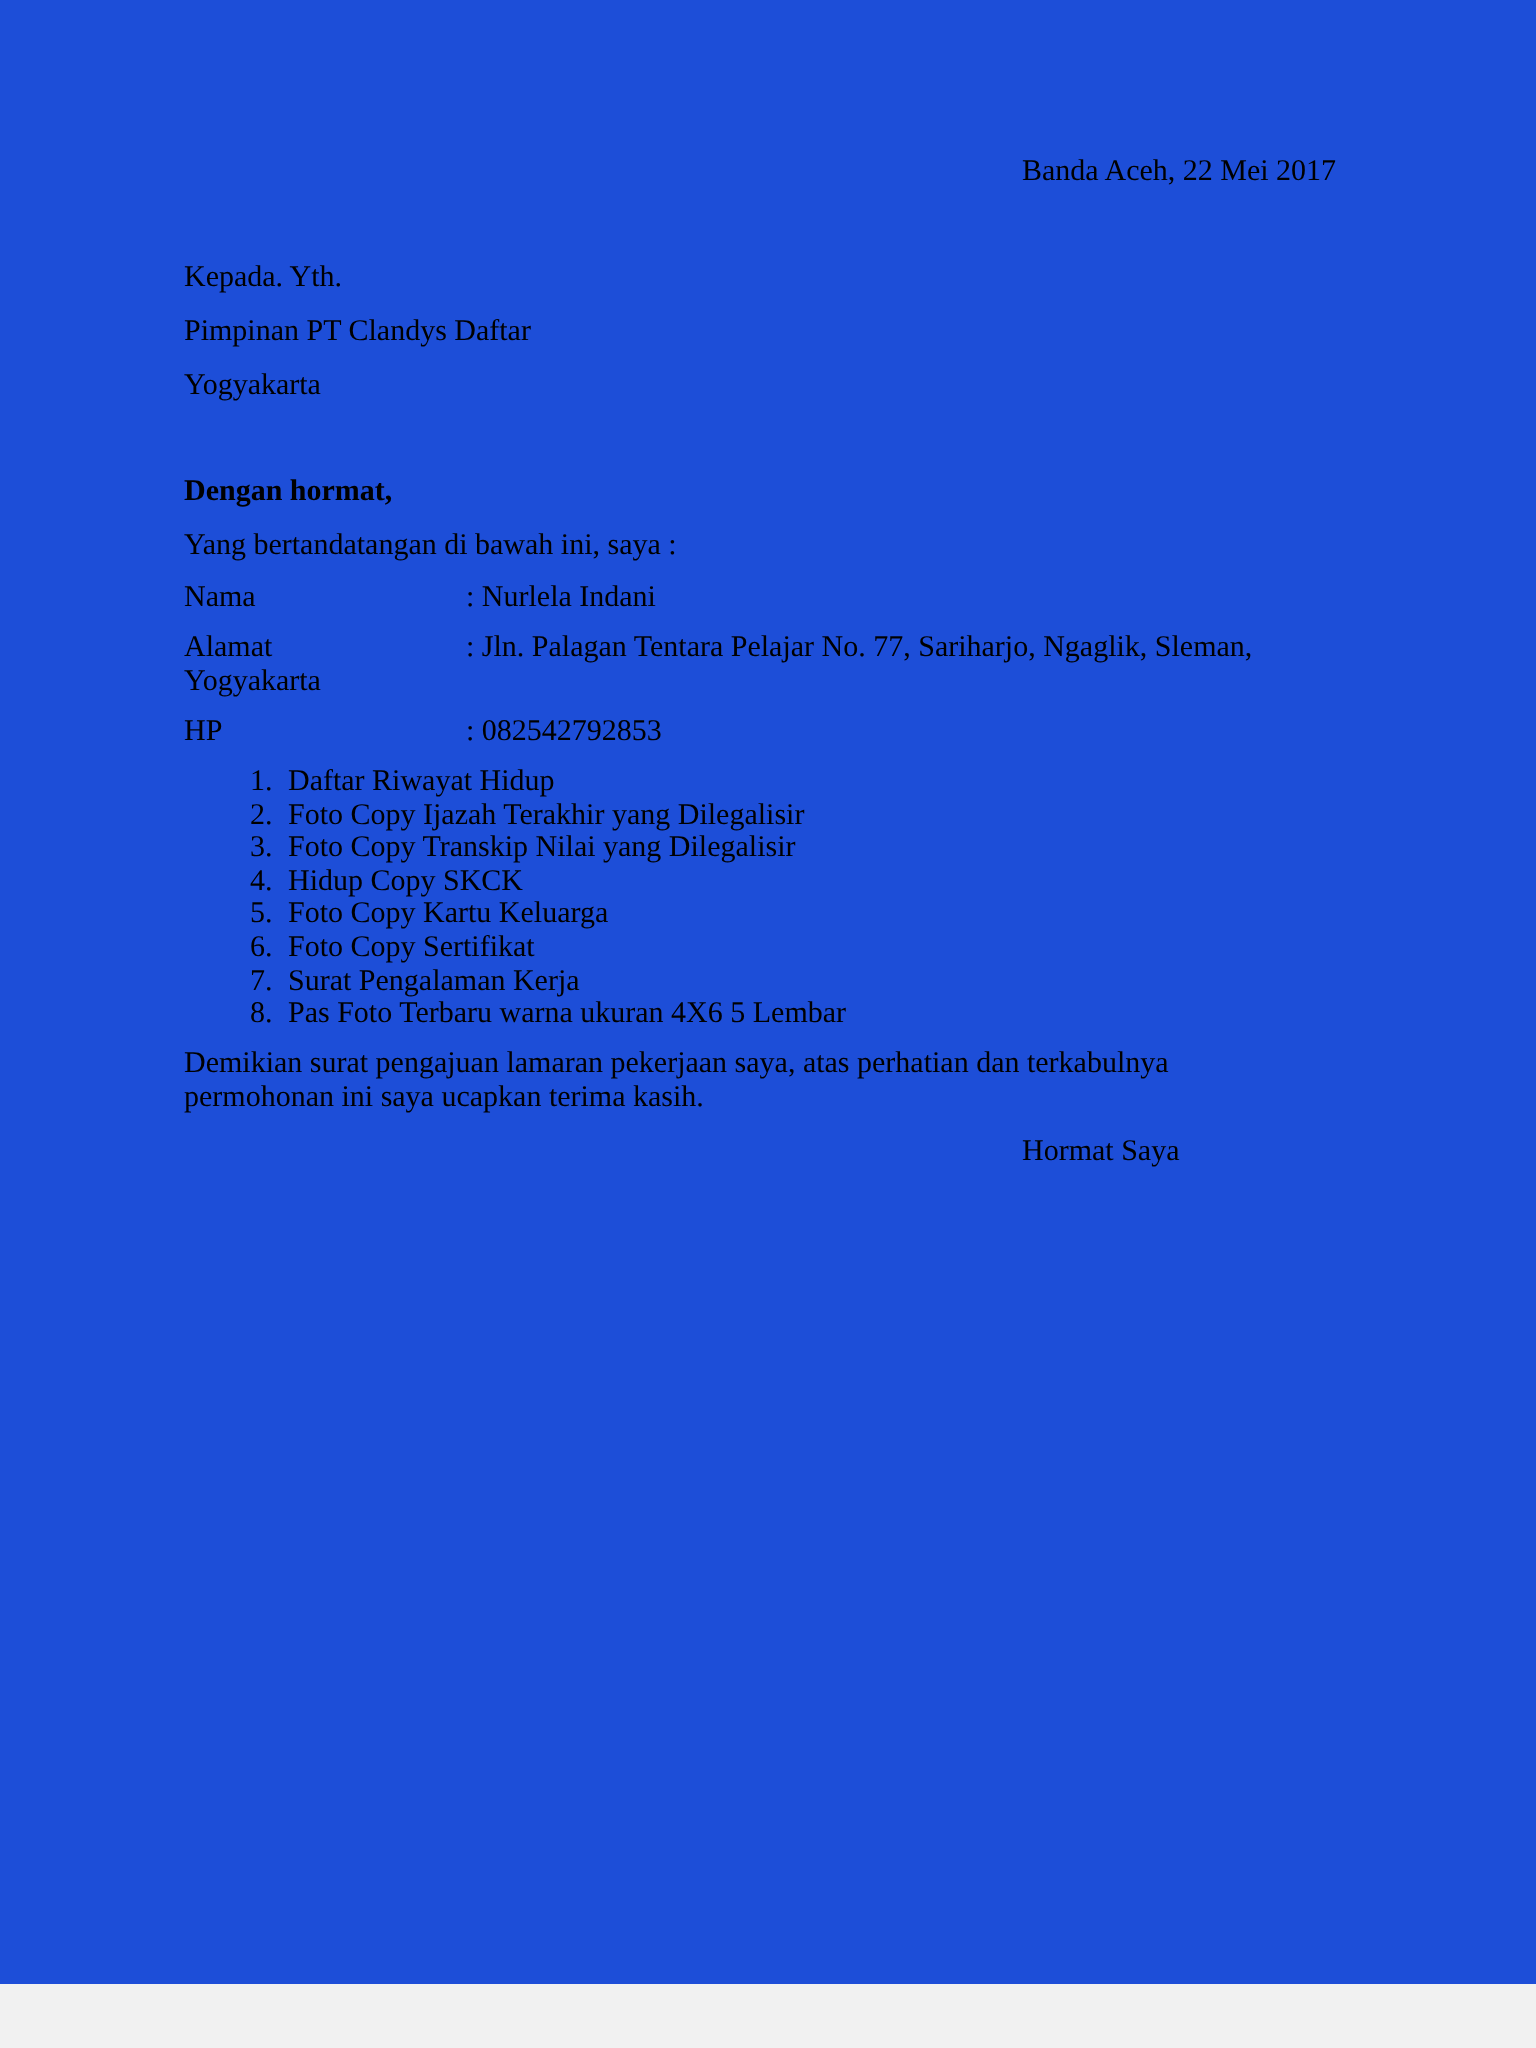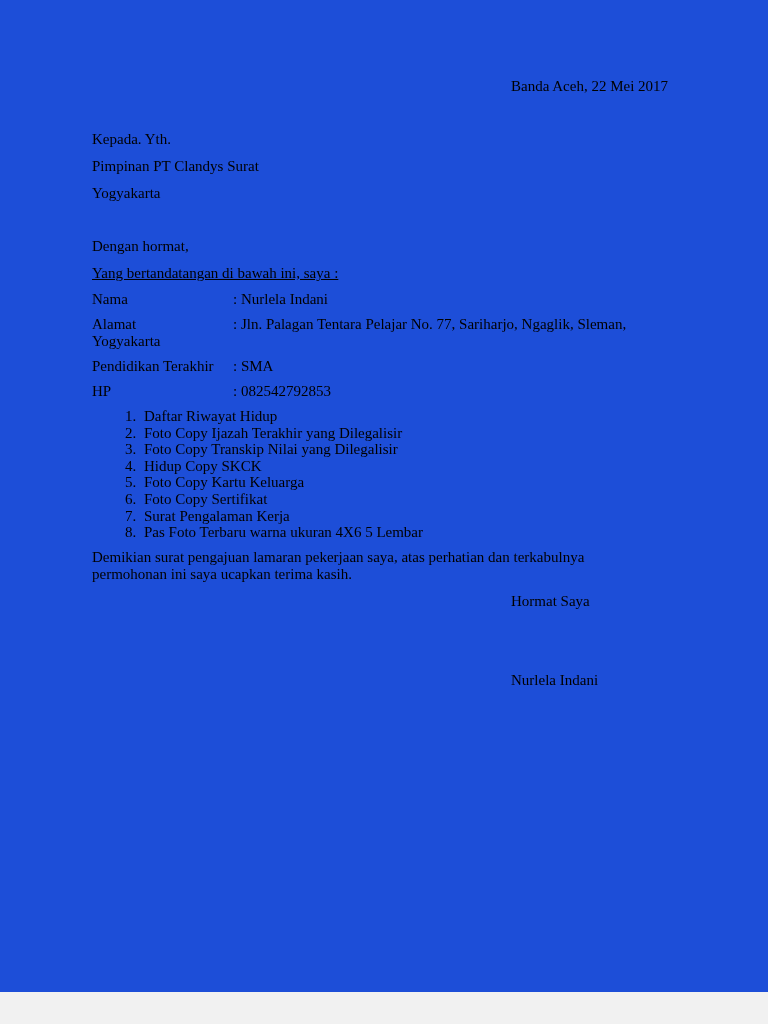--- a/index.html
+++ b/index.html
@@ -22,23 +22,23 @@
   }
   p { margin: 0; }
 
   .date-line {
     padding-left: 419px;
     margin-bottom: 36px;
     white-space: nowrap;
   }
   .recipient p { margin-bottom: 10px; }
 
-  .salutation { margin: 36px 0 10px 0; }
+  .salutation { margin: 36px 0 10px 0; font-weight: bold; }
   .intro-paragraph { margin: 0 0 8px 0; }
-  .declaration { margin: 0 0 9px 0; text-decoration: underline; }
+  .declaration { margin: 0 0 9px 0; }
 
   .detail-row { margin: 0 0 8px 0; }
   .detail-label {
     display: inline-block;
     width: 141px;
     vertical-align: top;
   }
   .detail-value {}
 
   .attachments-intro { margin: 34px 0 9px 0; }
@@ -73,49 +73,47 @@
 </style>
 </head>
 <body>
 
 <div class="page">
 
   <p class="date-line">Banda Aceh, 22 Mei 2017</p>
 
   <div class="recipient">
     <p>Kepada. Yth.</p>
-    <p>Pimpinan PT Clandys Surat</p>
+    <p>Pimpinan PT Clandys Daftar</p>
     <p>Yogyakarta</p>
   </div>
 
   <p class="salutation">Dengan hormat,</p>
 
 
   <p class="declaration">Yang bertandatangan di bawah ini, saya :</p>
 
   <div class="details">
     <p class="detail-row"><span class="detail-label">Nama</span><span class="detail-value">: Nurlela Indani</span></p>
     <p class="detail-row"><span class="detail-label">Alamat</span><span class="detail-value">: Jln. Palagan Tentara Pelajar No. 77, Sariharjo, Ngaglik, Sleman, Yogyakarta</span></p>
-    <p class="detail-row"><span class="detail-label">Pendidikan Terakhir</span><span class="detail-value">: SMA</span></p>
     <p class="detail-row"><span class="detail-label">HP</span><span class="detail-value">: 082542792853</span></p>
   </div>
 
 
   <ol class="attachments-list">
     <li>Daftar Riwayat Hidup</li>
     <li>Foto Copy Ijazah Terakhir yang Dilegalisir</li>
     <li>Foto Copy Transkip Nilai yang Dilegalisir</li>
     <li>Hidup Copy SKCK</li>
     <li>Foto Copy Kartu Keluarga</li>
     <li>Foto Copy Sertifikat</li>
     <li>Surat Pengalaman Kerja</li>
     <li>Pas Foto Terbaru warna ukuran 4X6 5 Lembar</li>
   </ol>
 
   <p class="closing-paragraph">Demikian surat pengajuan lamaran pekerjaan saya, atas perhatian dan terkabulnya permohonan ini saya ucapkan terima kasih.</p>
 
   <p class="signature-salutation">Hormat Saya</p>
 
-  <p class="signature-name">Nurlela Indani</p>
 
   <div class="page-bottom-edge"></div>
 
 </div>
 
 </body></html>

